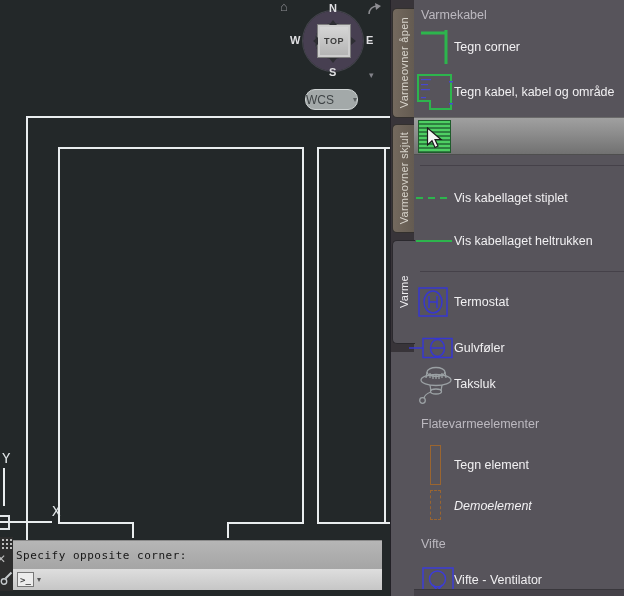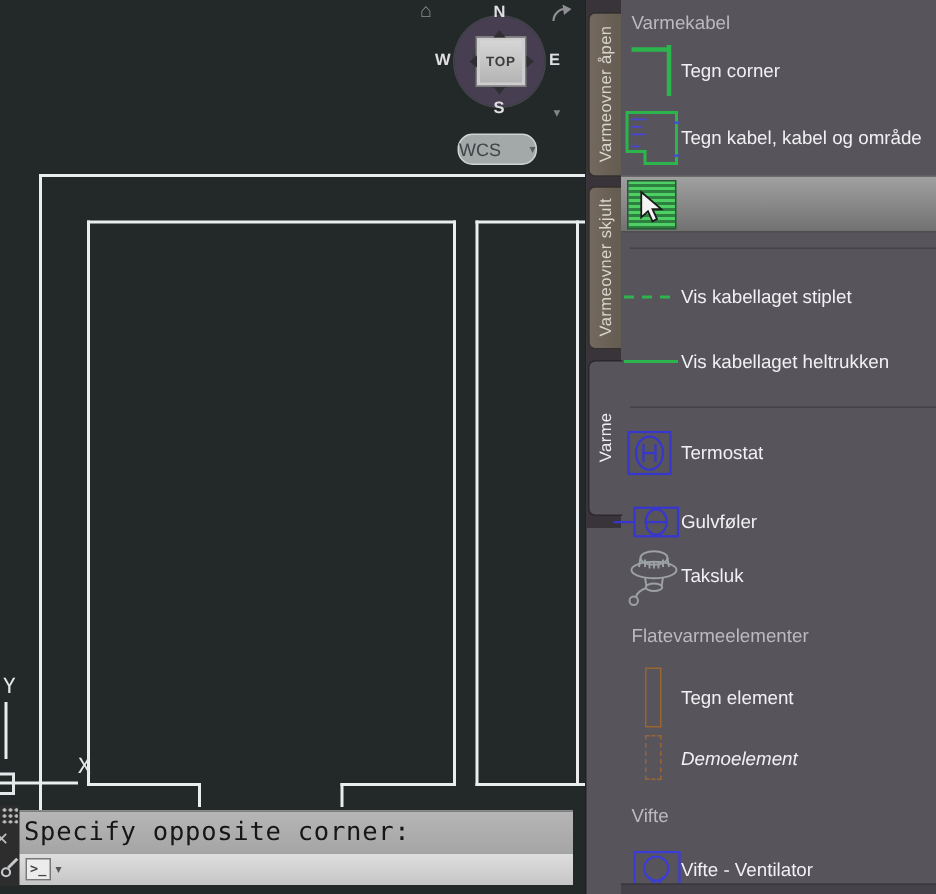--- a/index.html
+++ b/index.html
@@ -30,21 +30,21 @@
   .nav-chev{position:absolute;left:369px;top:70px;font-size:9px;color:#83838a;}
   
   .cmdbar{position:absolute;left:0;top:537px;width:382px;height:54px;}
   .cmd-grip-col{position:absolute;left:0;top:0;width:13px;height:54px;background:#2d2d2d;overflow:hidden;}
   .cmd-dots{position:absolute;left:1px;top:1px;width:11px;height:11px;
             background-image:radial-gradient(#bdbdbd 1px,transparent 1.3px);background-size:4px 4px;}
   .cmd-close{position:absolute;left:-4px;top:15px;color:#bdbdbd;font-size:12px;}
   .cmd-history{position:absolute;left:13px;top:3px;width:369px;height:29px;
                background:linear-gradient(#b6b6b6,#a5a5a5);border-top:1px solid #8b8b8b;
                box-sizing:border-box;display:flex;align-items:center;padding-left:3px;
-               font-family:"DejaVu Sans Mono",monospace;font-size:17px;color:#161616;letter-spacing:.5px;}
+               font-family:"DejaVu Sans Mono",monospace;font-size:11px;color:#161616;letter-spacing:.5px;}
   .cmd-input{position:absolute;left:13px;top:32px;width:369px;height:21px;
              background:linear-gradient(#dedede,#c6c6c6);display:flex;align-items:center;}
   .cmd-promptbox{margin-left:4px;width:17px;height:15px;background:#ececec;border:1px solid #777;
                  box-sizing:border-box;display:flex;align-items:center;justify-content:center;
                  font-family:"DejaVu Sans Mono",monospace;font-size:9px;font-weight:bold;color:#444;}
   .cmd-caret{margin-left:3px;font-size:8px;color:#555;}
   .cmd-ph{margin-left:8px;font-family:"DejaVu Sans Mono",monospace;font-style:italic;
           font-size:13px;color:#6d6d6d;letter-spacing:.5px;}
   
   .panel{position:absolute;left:390px;top:0;width:234px;height:596px;background:#57545b;

